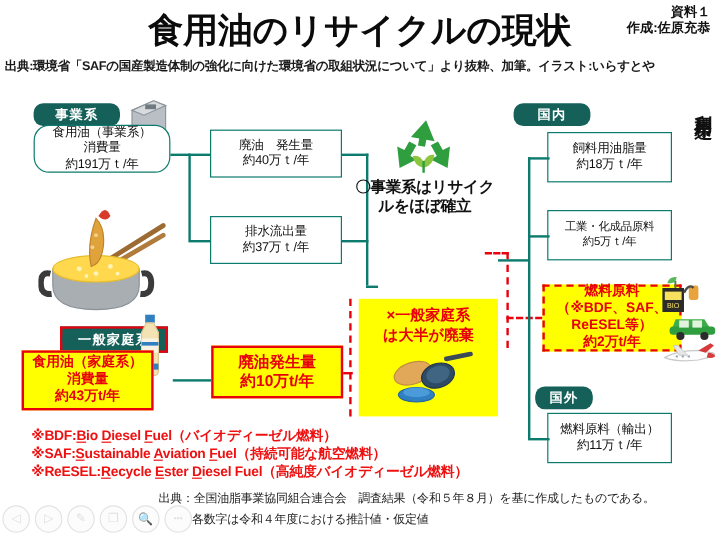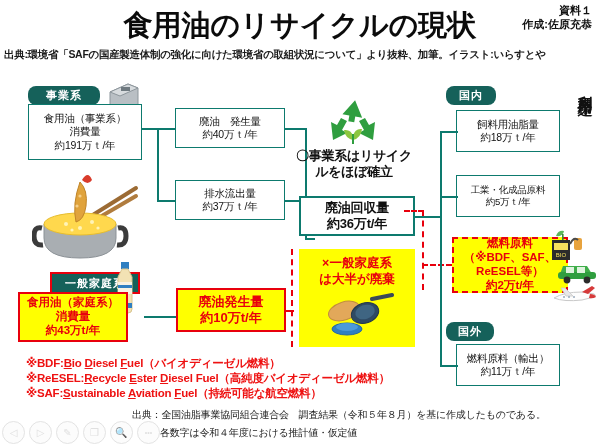--- a/index.html
+++ b/index.html
@@ -114,21 +114,21 @@
   <div class="abs tag" style="left:28px;top:86px;width:72px;height:19px;">
     <span>事業系</span>
   </div>
 
   <svg class="abs ill" style="left:104px;top:80px;" width="36" height="46" viewBox="0 0 36 46">
     <polygon points="6,12 24,4 34,8 34,40 16,44 6,40" fill="#b9bfc4" stroke="#8d969c" stroke-width="1"></polygon>
     <polygon points="6,12 24,4 34,8 16,16" fill="#d7dbde" stroke="#8d969c" stroke-width="1"></polygon>
     <rect x="17" y="7" width="9" height="4" fill="#6f7a80"></rect>
   </svg>
 
-  <div class="abs card" style="left:28px;top:104px;width:114px;height:56px;">
+  <div class="abs card" style="left:28px;top:104px;width:114px;height:40px;border-radius:13px;">
     <div class="in">
       <div>食用油（事業系）</div>
       <div>消費量</div>
       <div>約191万ｔ/年</div>
     </div>
   </div>
 
   <svg class="abs ill" style="left:32px;top:166px;" width="108" height="100" viewBox="0 0 108 100">
     <line x1="56" y1="52" x2="104" y2="22" stroke="#9c6b34" stroke-width="4" stroke-linecap="round"></line>
     <line x1="56" y1="58" x2="104" y2="30" stroke="#b07c3e" stroke-width="4" stroke-linecap="round"></line>
@@ -207,26 +207,20 @@
     <path d="M10,44 L8,26 L14,29 L18,22 L24,25 L19,34 L24,37 Z" fill="#2f9e3f"></path>
     <path d="M50,44 L52,26 L46,29 L42,22 L36,25 L41,34 L36,37 Z" fill="#2f9e3f"></path>
     <path d="M30,44 q-8,-2 -9,-10 q7,-1 9,6 q2,-8 9,-7 q-1,9 -9,11 z" fill="#8cc63f"></path>
     <rect x="29" y="38" width="2" height="10" fill="#2f9e3f"></rect>
   </svg>
 
   <div class="abs mid-msg" style="left:296px;top:148px;width:116px;">
     <span>〇事業系はリサイクルをほぼ確立</span>
   </div>
 
-  <div class="abs card" style="left:299px;top:196px;width:116px;height:40px;border-width:2px;font-size:13px;font-weight:bold;">
-    <div class="in">
-      <div>廃油回収量</div>
-      <div>約36万t/年</div>
-    </div>
-  </div>
 
   <div class="abs" style="left:299px;top:249px;width:116px;height:98px;background:#ffff00;">
     <div style="padding-top:7px;text-align:center;color:#e8000d;font-weight:bold;font-size:12.5px;line-height:1.25;">
       <div>×一般家庭系</div>
       <div>は大半が廃棄</div>
     </div>
     <svg class="ill" style="display:block;margin:6px auto 0;" width="86" height="44" viewBox="0 0 86 44">
       <ellipse cx="30" cy="18" rx="16" ry="9" fill="#e2a85a" stroke="#c28c3f" stroke-width="1" transform="rotate(-18 30 18)"></ellipse>
       <line x1="58" y1="6" x2="78" y2="2" stroke="#3b4a57" stroke-width="4" stroke-linecap="round"></line>
       <ellipse cx="51" cy="20" rx="14" ry="10" fill="#2f4a63" stroke="#22384b" stroke-width="1" transform="rotate(-18 51 20)"></ellipse>
@@ -235,21 +229,21 @@
       <ellipse cx="33" cy="34" rx="11" ry="4" fill="#4b9ada"></ellipse>
     </svg>
   </div>
 
   <div class="abs dln-v" style="left:291px;top:249px;height:98px;"></div>
   <div class="abs dln" style="left:286px;top:310px;width:8px;"></div>
   <div class="abs dln-v" style="left:422px;top:210px;height:80px;"></div>
   <div class="abs dln" style="left:404px;top:210px;width:20px;"></div>
   <div class="abs dln" style="left:422px;top:264px;width:30px;"></div>
 
-  <div class="abs tag" style="left:446px;top:86px;width:50px;height:19px;">
+  <div class="abs tag" style="left:428px;top:86px;width:64px;height:19px;">
     <span>国内</span>
   </div>
 
   <div class="abs vert" style="right:6px;top:84px;">
     <span>利用用途</span>
   </div>
 
   <div class="abs card" style="left:456px;top:110px;width:104px;height:42px;">
     <div class="in">
       <div>飼料用油脂量</div>
@@ -317,24 +311,24 @@
   <div class="abs ln ln-v" style="left:440px;top:131px;height:235px;"></div>
   <div class="abs ln ln-h" style="left:440px;top:131px;width:18px;"></div>
   <div class="abs ln ln-h" style="left:440px;top:196px;width:18px;"></div>
   <div class="abs ln ln-h" style="left:440px;top:365px;width:18px;"></div>
 
   <div class="abs" style="left:26px;top:356px;">
     <div class="fn">
       <span>※BDF:</span><u>B</u><span>io </span><u>D</u><span>iesel </span><u>F</u><span>uel</span><span>（バイオディーゼル燃料）</span>
     </div>
     <div class="fn">
+      <span>※SAF:</span><u>S</u><span>ustainable </span><u>A</u><span>viation </span><u>F</u><span>uel</span><span>（持続可能な航空燃料）</span>
+    </div>
+    <div class="fn">
       <span>※ReESEL:</span><u>R</u><span>ecycle </span><u>E</u><span>ster </span><u>D</u><span>iesel Fuel</span><span>（高純度バイオディーゼル燃料）</span>
-    </div>
-    <div class="fn">
-      <span>※SAF:</span><u>S</u><span>ustainable </span><u>A</u><span>viation </span><u>F</u><span>uel</span><span>（持続可能な航空燃料）</span>
     </div>
   </div>
 
   <div class="abs foot" style="left:132px;top:408px;">出典：全国油脂事業協同組合連合会　調査結果（令和５年８月）を基に作成したものである。</div>
   <div class="abs foot" style="left:160px;top:426px;">各数字は令和４年度における推計値・仮定値</div>
 
   <div class="abs toolbar">
     <div class="tb">
         <span>◁</span>
       </div>

